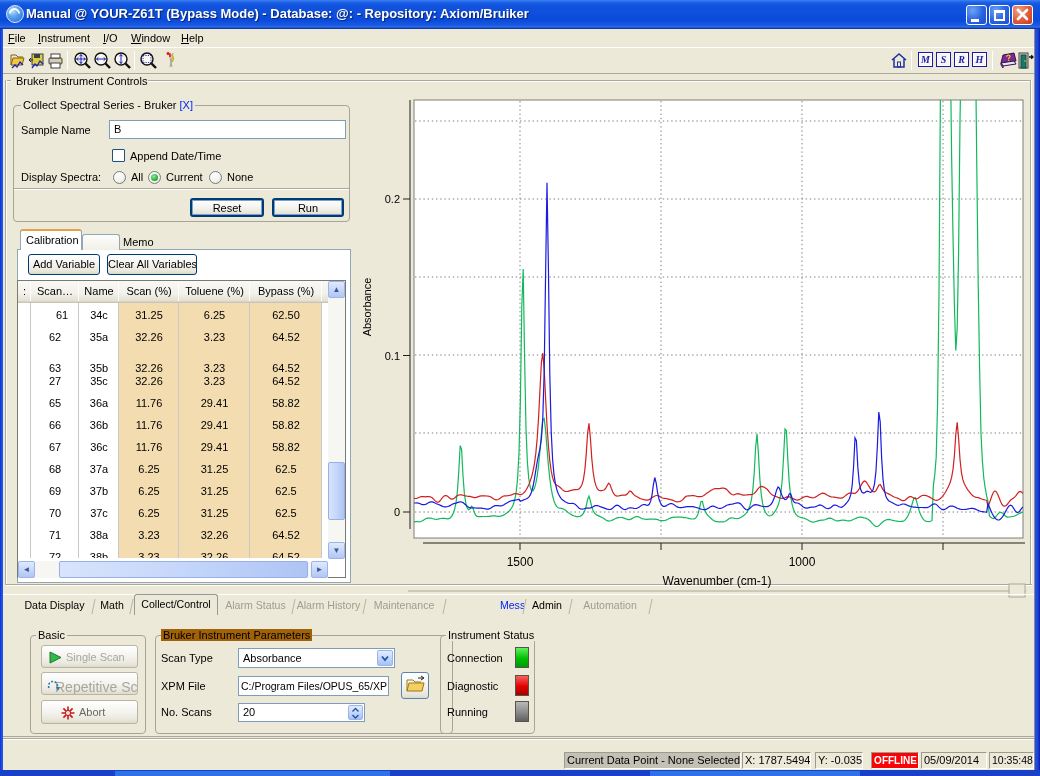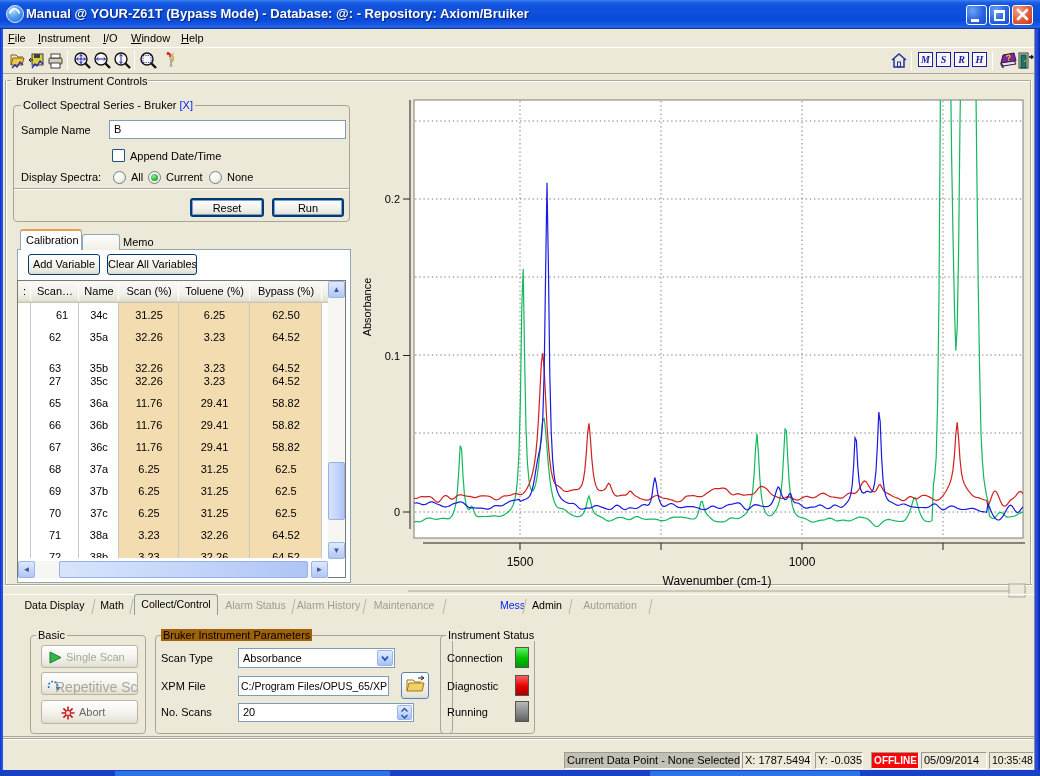--- a/index.html
+++ b/index.html
@@ -412,21 +412,21 @@
 <div class="abs" style="left:161px;top:680px;">XPM File</div>
 <div class="abs inputbox" style="left:238px;top:676px;width:151px;height:20px;padding:3px 2px;font-size:10.5px;white-space:nowrap;overflow:hidden;">C:/Program Files/OPUS_65/XP</div>
 <div class="abs btn" style="left:401px;top:672px;width:28px;height:27px;border-color:#5a82b5;">
 <svg width="24" height="22" style="position:absolute;left:2px;top:2px;">
       <path d="M3 16 L5 8 L20 8 L18 16 Z" fill="#f4d060" stroke="#9a7818"></path>
       <path d="M3 16 L3 5 L9 5 L11 7 L17 7" fill="none" stroke="#9a7818"></path>
       <path d="M14 3 l5 0 m-2 -2 l3 2 l-3 2" stroke="#202020" fill="none"></path>
     </svg>
   </div>
 <div class="abs" style="left:161px;top:706px;">No. Scans</div>
-<div class="abs inputbox" style="left:238px;top:703px;width:176px;height:19px;padding:2px 4px;">20
+<div class="abs inputbox" style="left:238px;top:703px;width:127px;height:19px;padding:2px 4px;">20
 <div class="abs" style="right:1px;top:1px;width:15px;height:15px;background:linear-gradient(180deg,#e2ecfd,#c0d4f8 60%,#a8c0f0);border:1px solid #9cb4ec;border-radius:2px;"><svg width="13" height="14">
         <path d="M3.5 5.5 L6.5 2.5 L9.5 5.5 M3.5 9 L6.5 12 L9.5 9" fill="none" stroke="#1f54b0" stroke-width="1.4"></path>
       </svg></div></div>
 
 <div class="abs grpbox" style="left:440px;top:635px;width:95px;height:99px;"></div>
 <div class="abs" style="left:446px;top:629px;background:#ece9d8;padding:0 2px;">Instrument Status</div>
 <div class="abs" style="left:447px;top:652px;">Connection</div>
 <div class="abs ledbox" style="left:515px;top:647px;background:linear-gradient(180deg,#60f060,#00c000 55%,#00980a);"></div>
 <div class="abs" style="left:447px;top:680px;">Diagnostic</div>
 <div class="abs ledbox" style="left:515px;top:675px;background:linear-gradient(180deg,#f86060,#e00000 55%,#a80000);"></div>

